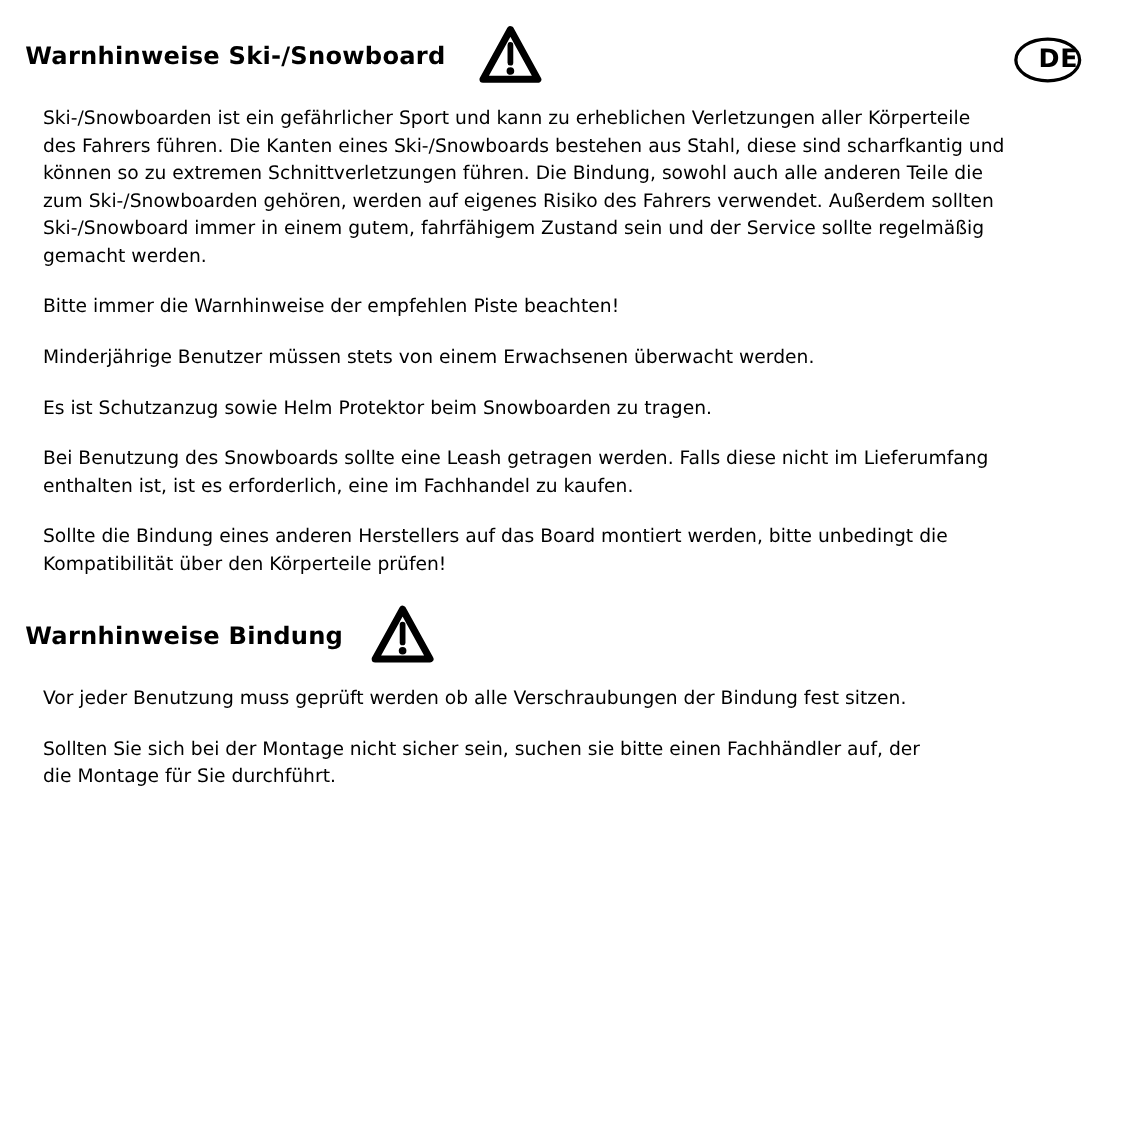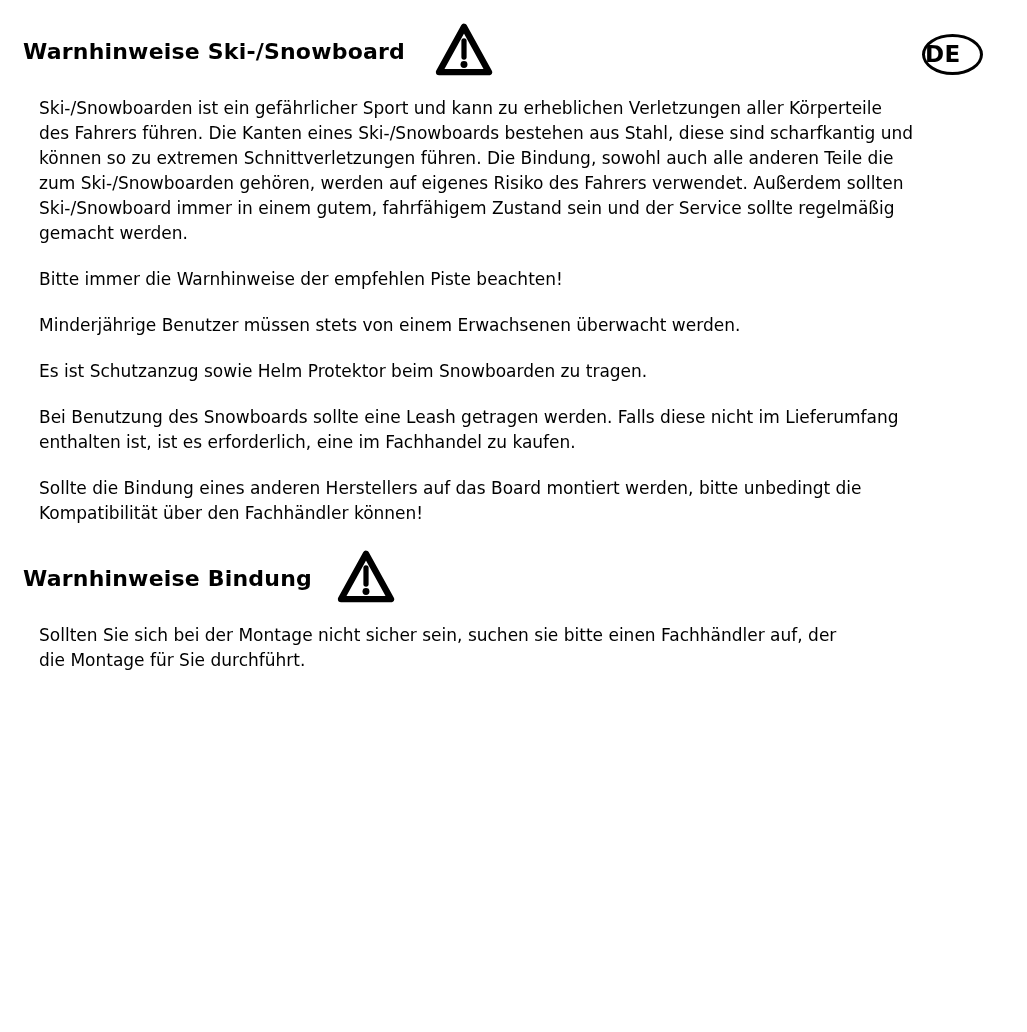--- a/index.html
+++ b/index.html
@@ -45,21 +45,21 @@
   .lang-badge {
     position: absolute;
     top: 34px;
     right: 44px;
     width: 61px;
     height: 41px;
     border: 3.5px solid #000000;
     border-radius: 50%;
     display: flex;
     align-items: center;
-    justify-content: flex-start;
+    justify-content: flex-end;
     background: #ffffff;
   }
   .lang-badge span {
     font-size: 23px;
     font-weight: bold;
     letter-spacing: 0.5px;
     line-height: 1;
   }
   .section2 { margin-top: 0; }
 </style>
@@ -88,31 +88,32 @@
 können so zu extremen Schnittverletzungen führen. Die Bindung, sowohl auch alle anderen Teile die
 zum Ski-/Snowboarden gehören, werden auf eigenes Risiko des Fahrers verwendet. Außerdem sollten
 Ski-/Snowboard immer in einem gutem, fahrfähigem Zustand sein und der Service sollte regelmäßig
 gemacht werden.</p>
     <p class="para">Bitte immer die Warnhinweise der empfehlen Piste beachten!</p>
     <p class="para">Minderjährige Benutzer müssen stets von einem Erwachsenen überwacht werden.</p>
     <p class="para">Es ist Schutzanzug sowie Helm Protektor beim Snowboarden zu tragen.</p>
     <p class="para">Bei Benutzung des Snowboards sollte eine Leash getragen werden. Falls diese nicht im Lieferumfang
 enthalten ist, ist es erforderlich, eine im Fachhandel zu kaufen.</p>
     <p class="para">Sollte die Bindung eines anderen Herstellers auf das Board montiert werden, bitte unbedingt die
-Kompatibilität über den Fachhändler können!</p>
+Kompatibilität über den Körperteile prüfen!</p>
   </section>
 
   <section class="section2">
     <div class="heading-row gap-sm">
       <h1>Warnhinweise Bindung</h1>
       <span class="tri">
         <svg width="58" height="57" viewBox="0 0 100 96" aria-hidden="true">
           <path d="M50 9 L93 87 L7 87 Z" fill="none" stroke="#000000" stroke-width="11" stroke-linejoin="round"></path>
           <line x1="50" y1="33" x2="50" y2="61" stroke="#000000" stroke-width="9" stroke-linecap="round"></line>
           <circle cx="50" cy="74" r="6" fill="#000000"></circle>
         </svg>
       </span>
     </div>
+    <p class="para">Vor jeder Benutzung muss geprüft werden ob alle Verschraubungen der Bindung fest sitzen.</p>
     <p class="para">Sollten Sie sich bei der Montage nicht sicher sein, suchen sie bitte einen Fachhändler auf, der
 die Montage für Sie durchführt.</p>
   </section>
 
 </div>
 
 </body></html>

